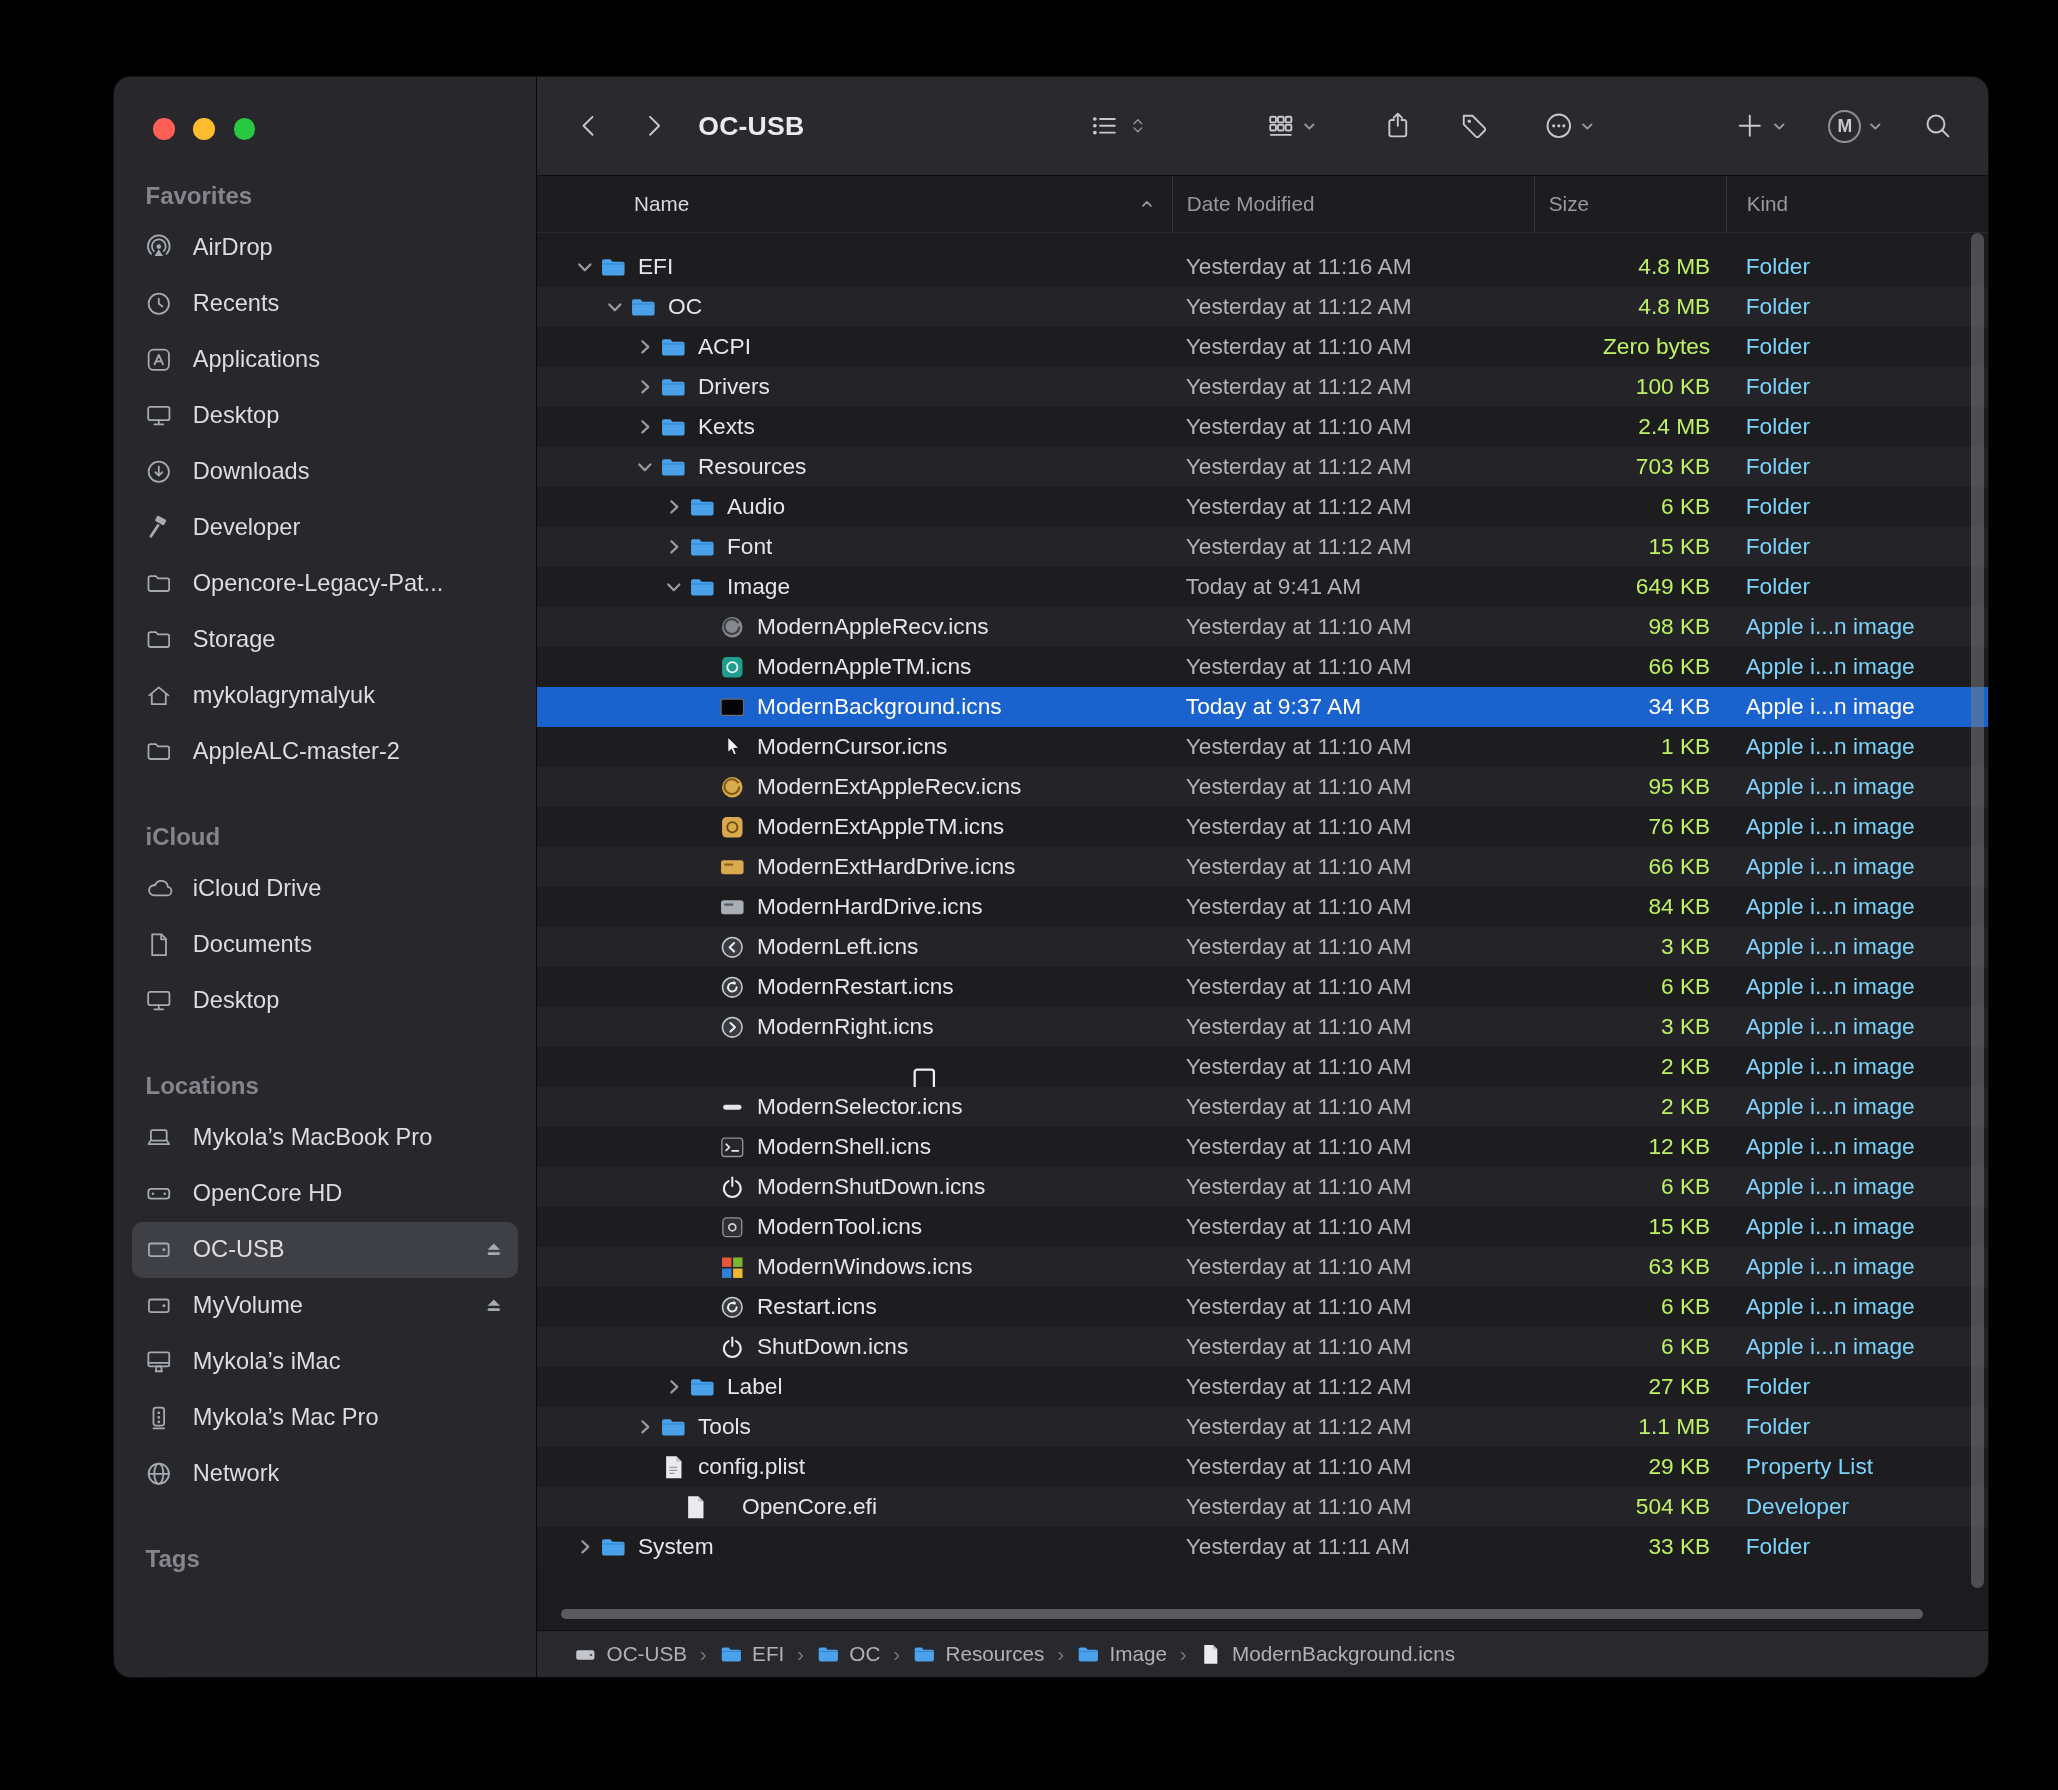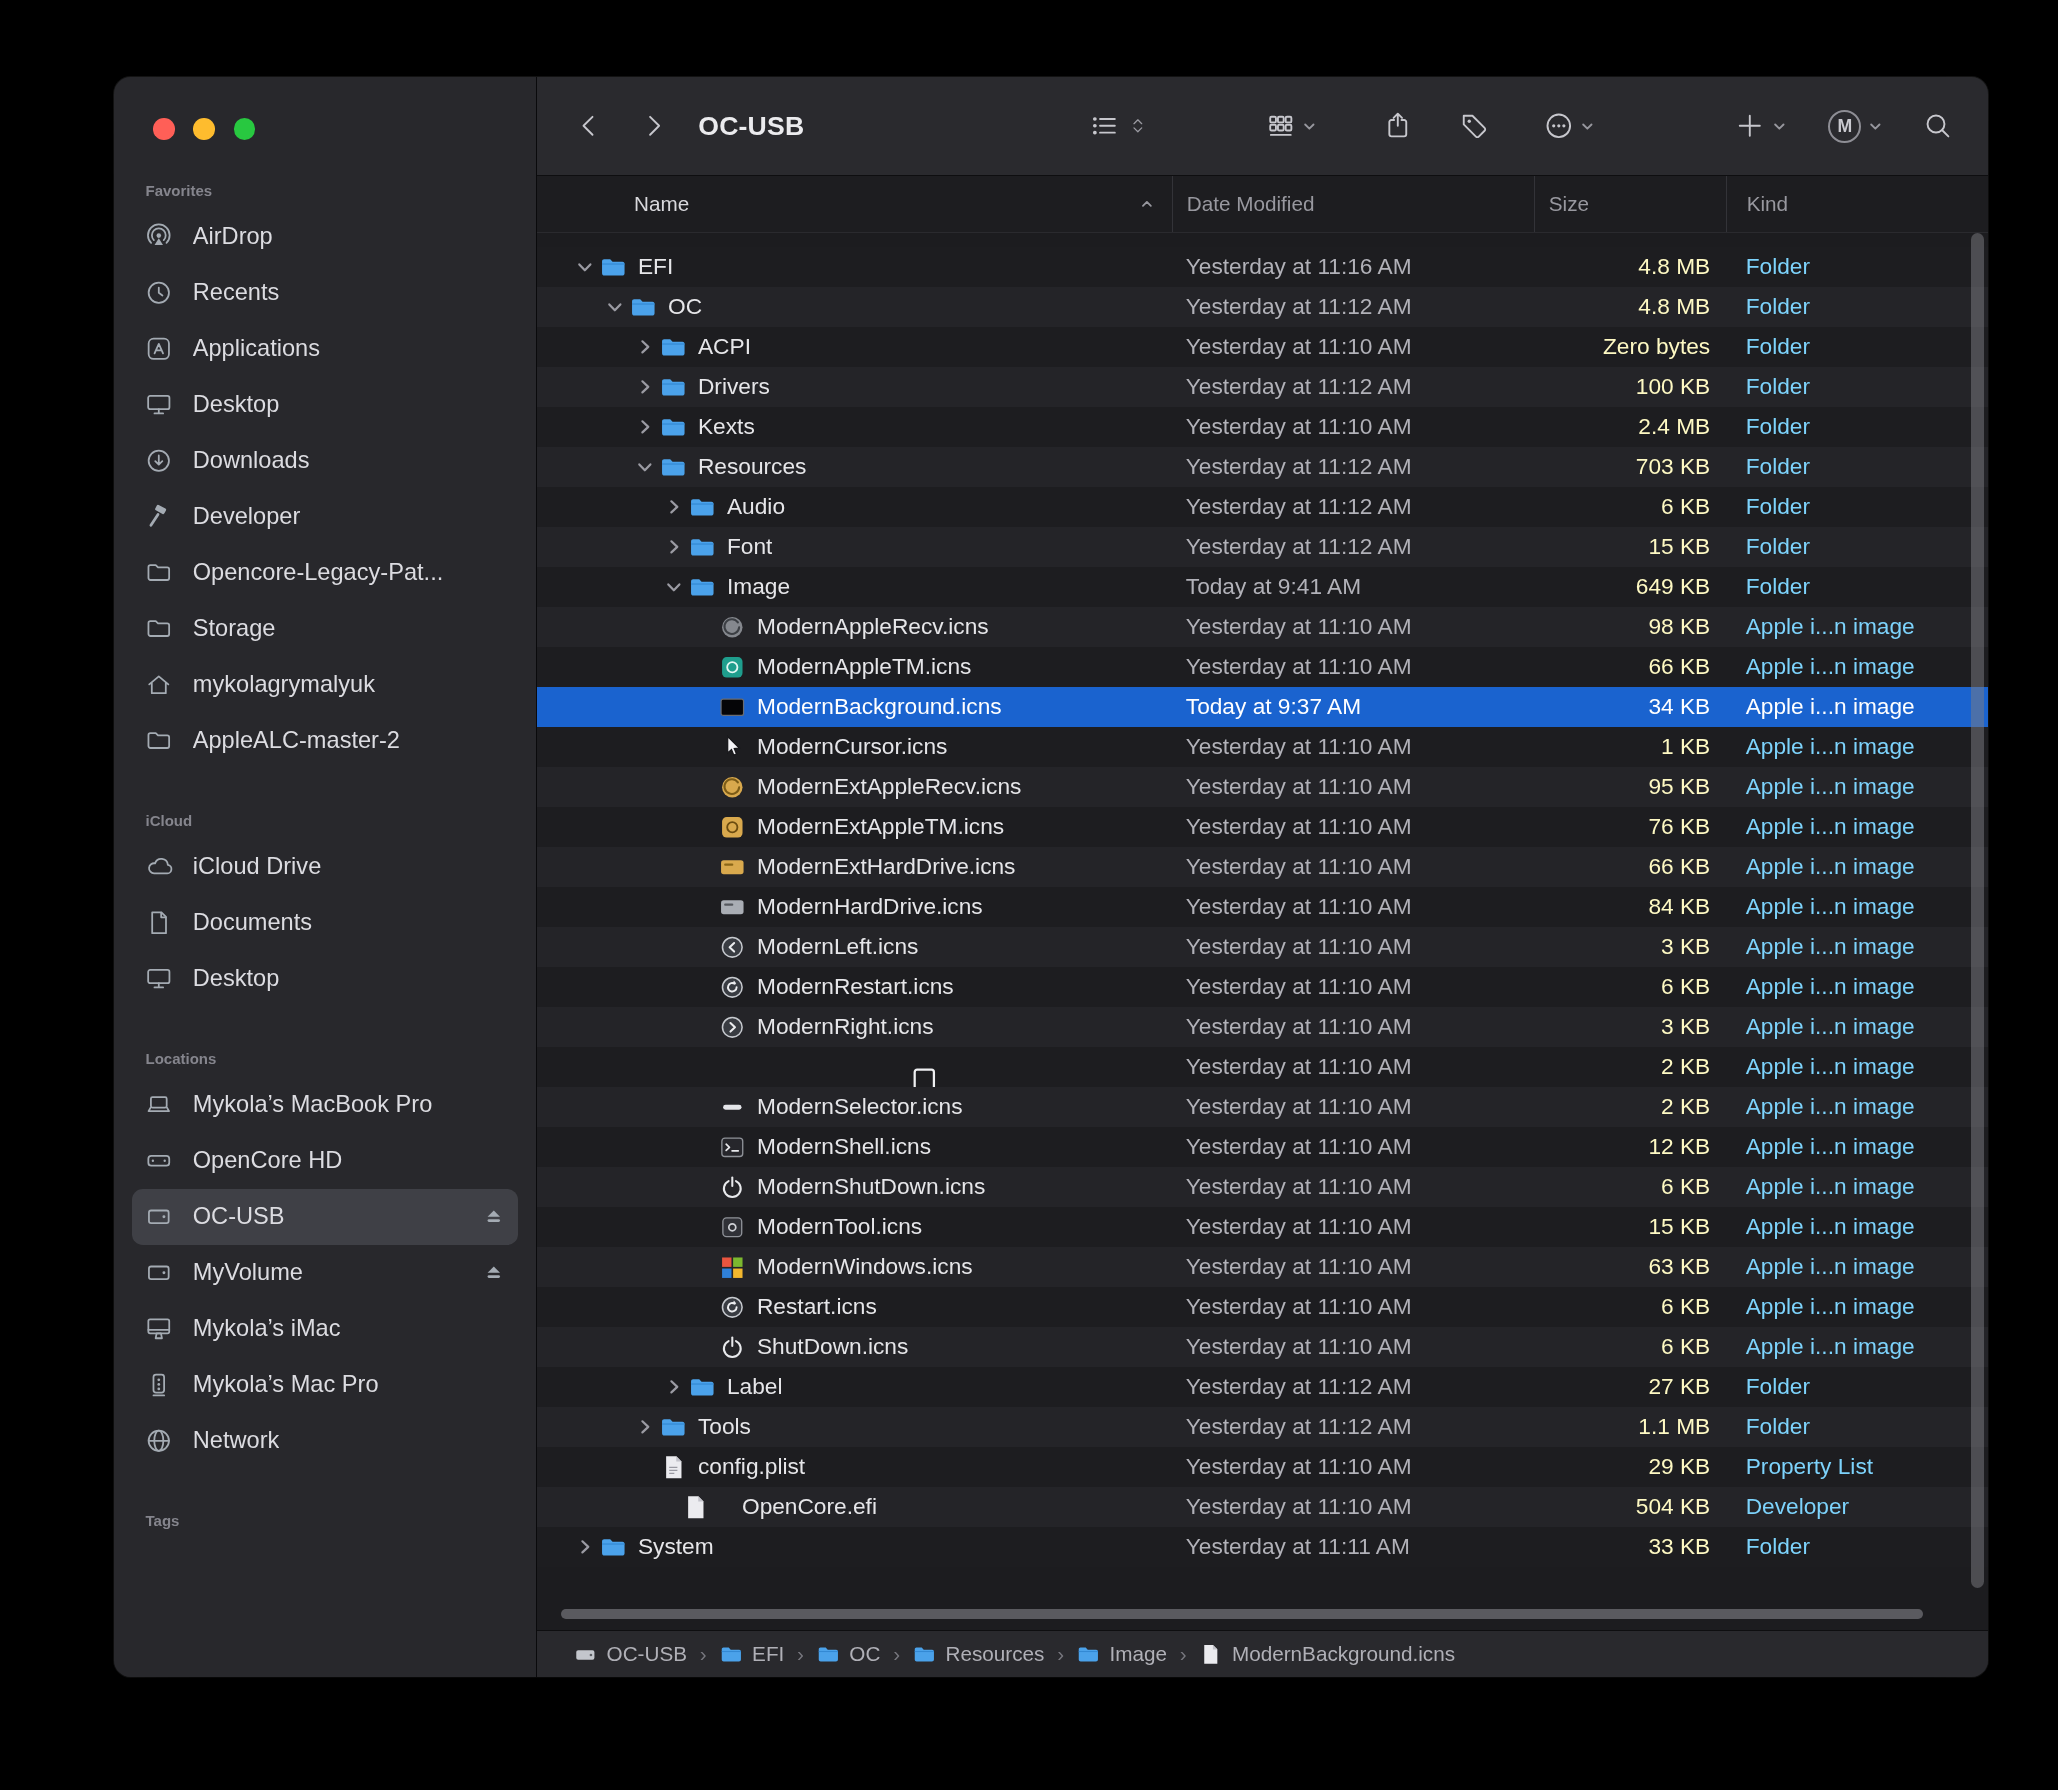--- a/index.html
+++ b/index.html
@@ -10,21 +10,21 @@
     display:flex;background:#1c1c1f;box-shadow:0 29.6px 89px rgba(0,0,0,.85),0 0 0 1px rgba(255,255,255,.09);}
 
   
   .sidebar{width:423px;flex:none;background:#28282c;border-right:1px solid #0a0a0c;display:flex;flex-direction:column;overflow:hidden;}
   .lights{display:flex;gap:18.7px;padding:41px 0 0 39px;height:97px;flex:none;}
   .tl{width:21.7px;height:21.7px;border-radius:50%;}
   .tl.red{background:#ff5f57;}
   .tl.yellow{background:#febc2e;}
   .tl.green{background:#28c840;}
   .sb-sections{flex:1;overflow:hidden;padding-bottom:15.8px;}
-  .sb-header{margin:43px 0 9.9px 31.5px;font-size:15px;font-weight:700;color:#85858d;}
+  .sb-header{margin:43px 0 9.9px 31.5px;font-size:24px;font-weight:700;color:#85858d;}
   .sb-sections .sb-header:first-child{margin-top:7.9px;}
   .sb-item{height:56px;margin:0 17.7px;padding:0 11.8px 0 13.8px;border-radius:10.8px;display:flex;align-items:center;gap:19.7px;
     font-size:23.6px;color:#dcdce1;white-space:nowrap;}
   .sb-item.selected{background:#3f4046;}
   .sbic{width:27.6px;height:27.6px;color:#a4abb3;flex:none;}
   .sb-label{overflow:hidden;text-overflow:ellipsis;}
   .eject{width:25.6px;height:25.6px;color:#a4abb3;margin-left:auto;flex:none;}
   .ic{display:inline-flex;}
   .ic svg{width:100%;height:100%;display:block;}
 
@@ -64,21 +64,21 @@
   .frow.even{background:#1d1d20;}
   .frow.odd{background:#242428;}
   .frow.sel{background:var(--sel,#1a63cf);}
   .cell{display:flex;align-items:center;height:100%;}
   .c-name{width:635px;overflow:hidden;white-space:nowrap;}
   .chev{width:29.6px;height:19.7px;display:inline-flex;align-items:center;justify-content:center;color:#9b9ba3;flex:none;}
   .chev svg{width:19.7px;height:19.7px;}
   .fic{width:26.6px;height:26.6px;margin-right:11.8px;flex:none;}
   .flabel{overflow:hidden;text-overflow:ellipsis;}
   .c-date{width:362px;padding-left:13.8px;color:#b1b1b8;}
-  .c-size{width:192px;padding-right:15.8px;color:#fef9c3;justify-content:flex-end;}
+  .c-size{width:192px;padding-right:15.8px;color:#bef264;justify-content:flex-end;}
   .c-kind{flex:1;padding-left:19.7px;color:#7dd3fc;}
   .frow.sel .c-date,.frow.sel .c-size,.frow.sel .c-kind,.frow.sel .flabel{color:#fff;}
 
   .pathbar{height:47px;flex:none;background:#29292d;border-top:1px solid #0e0e10;display:flex;align-items:center;
     padding-left:37px;font-size:20.7px;color:#b0b0b7;white-space:nowrap;overflow:hidden;}
   .pb-item{display:inline-flex;align-items:center;gap:9.9px;}
   .pbic{width:22.7px;height:22.7px;flex:none;}
   .pb-sep{margin:0 12.8px;color:#77777e;}
 
   .hthumb{position:absolute;left:23.6px;right:65px;bottom:58px;height:9.9px;border-radius:4.9px;background:rgba(125,125,131,.65);}

